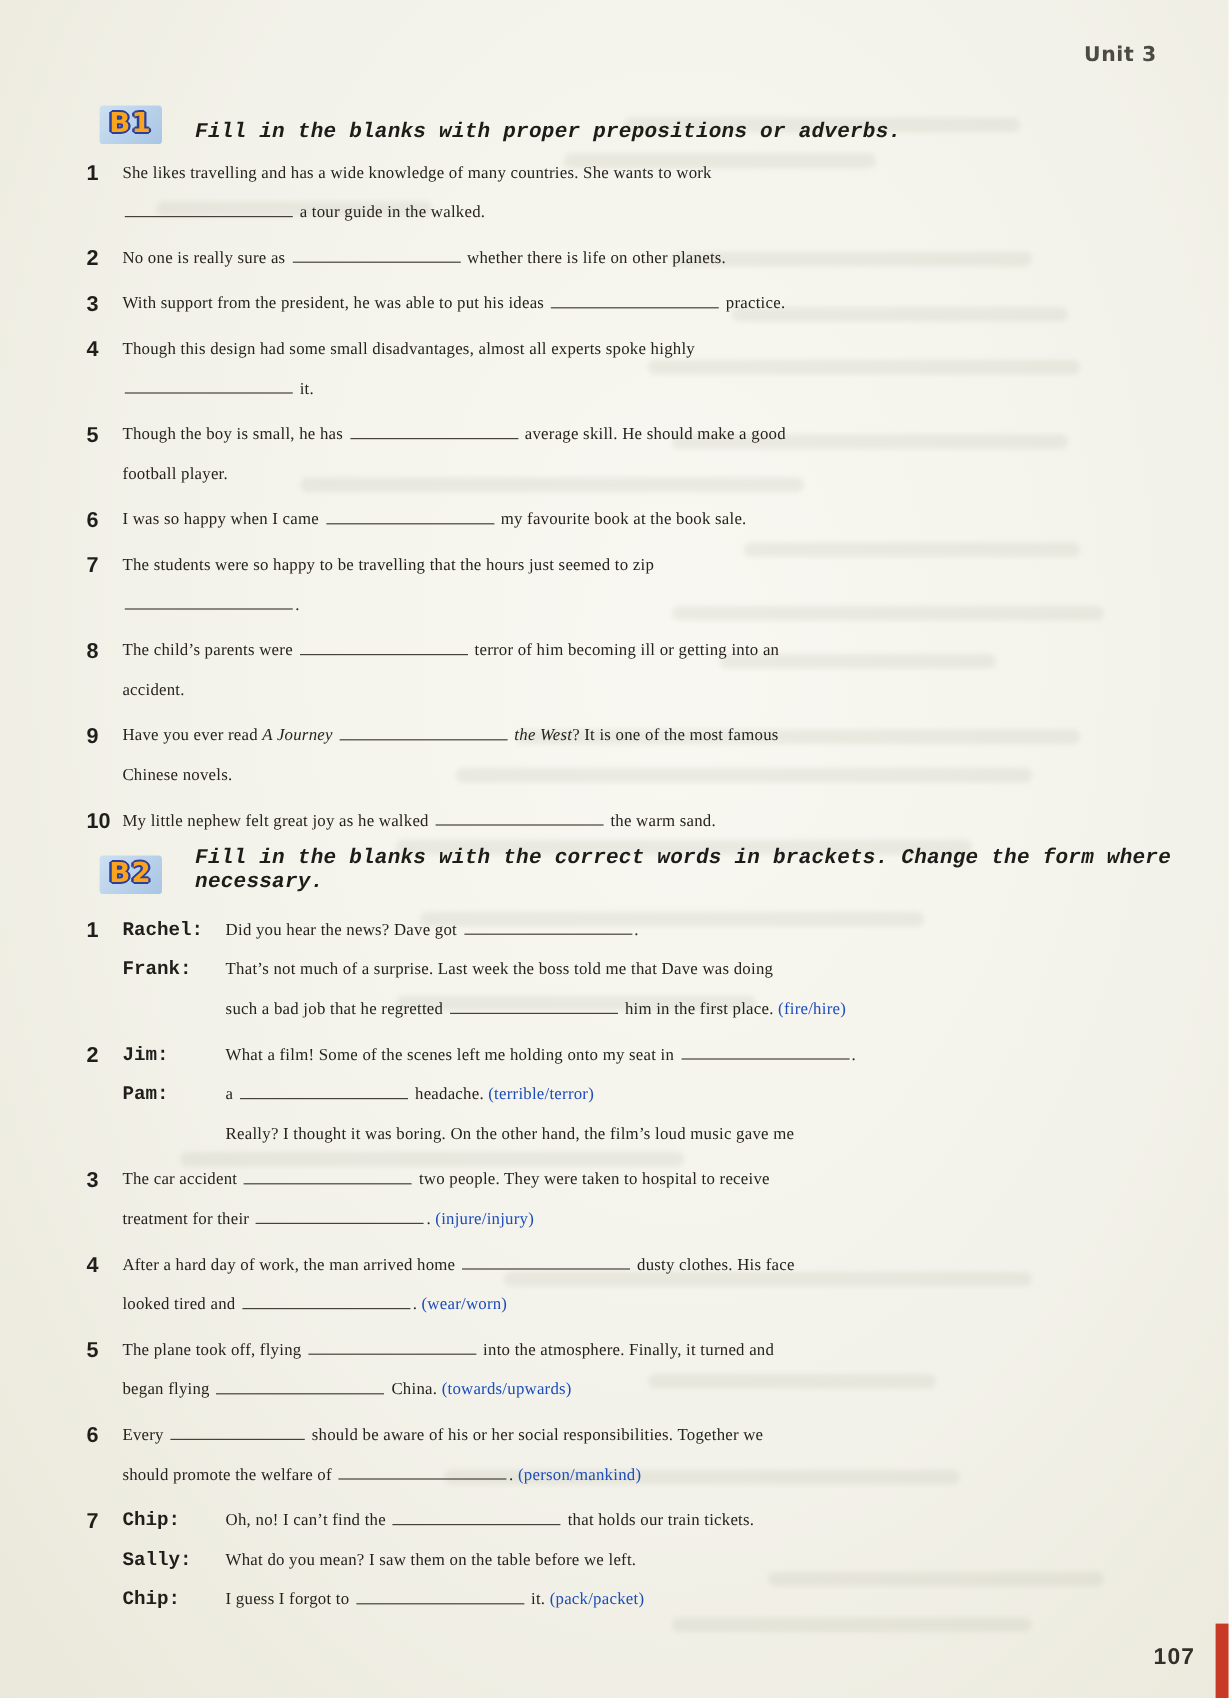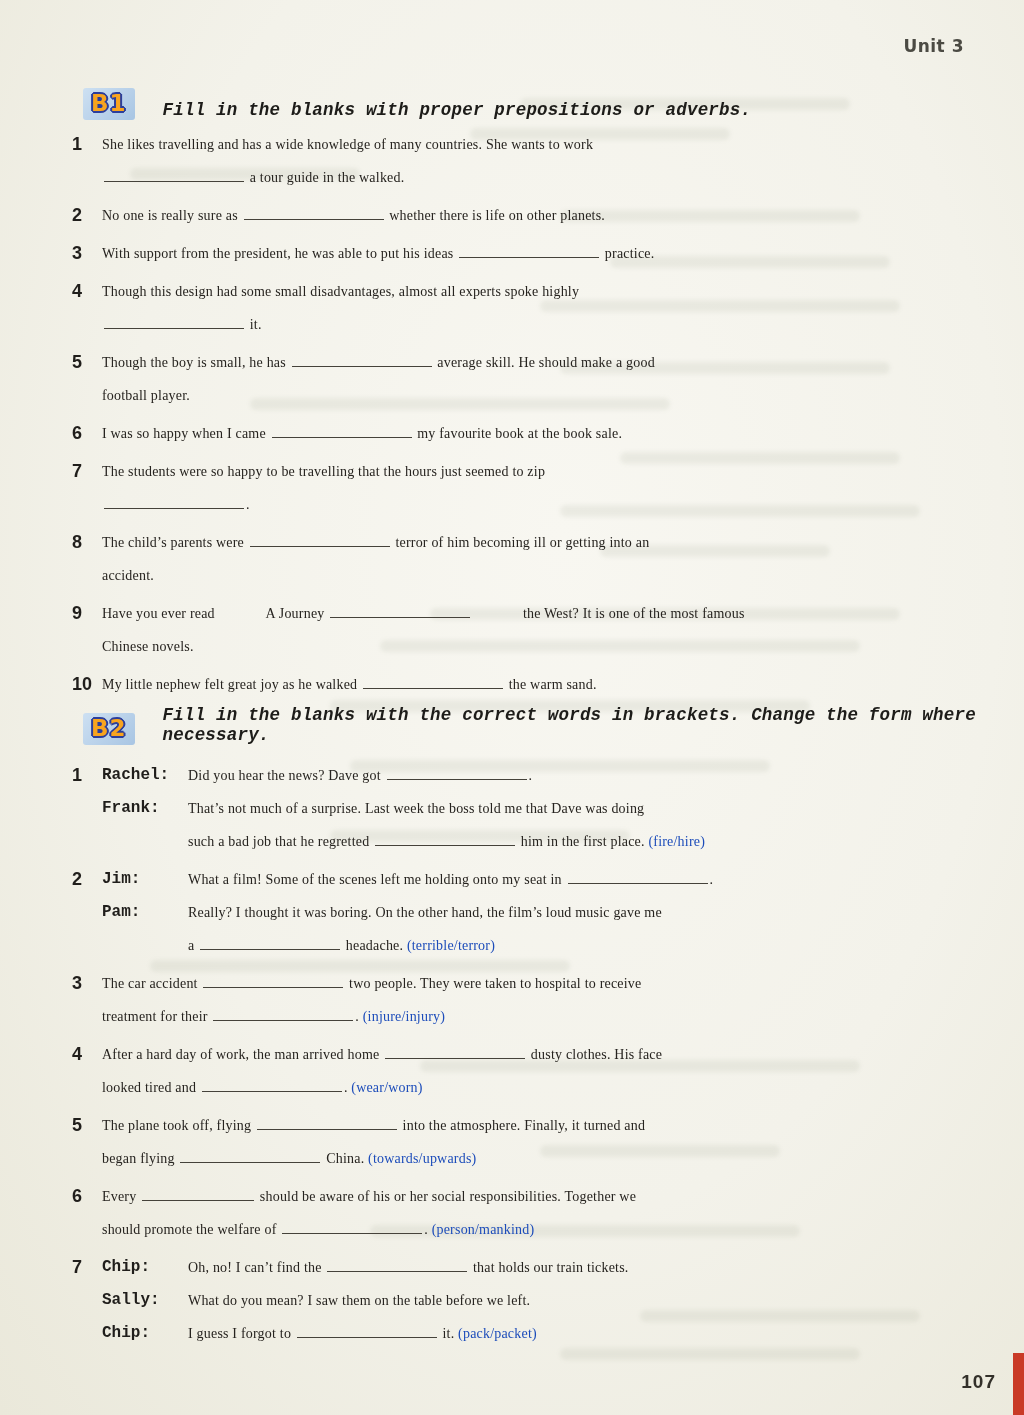--- a/index.html
+++ b/index.html
@@ -40,21 +40,21 @@
   .speaker{
     flex:none; width:86px;
     font-family:Liberation Mono, monospace; font-weight:bold; font-size:16px; line-height:33px; color:#201e1b;
   }
   .row-lines{flex:1; min-width:0;}
   .line{font-size:14px; line-height:33px; letter-spacing:.2px; white-space:nowrap;}
   .blank{
     display:inline-block; width:140px; height:15px;
     border-bottom:1.6px solid #45423a; margin:0 2px;
   }
-  .it{margin-left:47px;}
+  .it{font-style:italic;}
   .blue{color:#1c4cba;}
   .pagenum{
     position:absolute; right:28px; bottom:22px;
     font-family:Liberation Sans, sans-serif; font-weight:bold; font-size:19px; color:#33302a; letter-spacing:1px;
   }
   .redbar{position:absolute; right:0; bottom:0; width:11px; height:62px; background:#c93a26;}
 </style>
 </head>
 <body>
 
@@ -233,22 +233,22 @@
             <div class="body">
               <div class="row">
                 <div class="speaker">Jim:</div>
                 <div class="row-lines">
                   <div class="line"><span>What a film! Some of the scenes left me holding onto my seat in </span><span class="blank"></span><span>.</span></div>
                 </div>
               </div>
               <div class="row">
                 <div class="speaker">Pam:</div>
                 <div class="row-lines">
+                  <div class="line"><span>a </span><span class="blank"></span><span> headache. </span><span class="blue">(terrible/terror)</span></div>
                   <div class="line"><span>Really? I thought it was boring. On the other hand, the film’s loud music gave me</span></div>
-                  <div class="line"><span>a </span><span class="blank"></span><span> headache. </span><span class="blue">(terrible/terror)</span></div>
                 </div>
               </div>
             </div>
           </div>
           <div class="item">
             <div class="num">3</div>
             <div class="body">
               <div class="row">
                 <div class="row-lines">
                   <div class="line"><span>The car accident </span><span class="blank"></span><span> two people. They were taken to hospital to receive</span></div>

